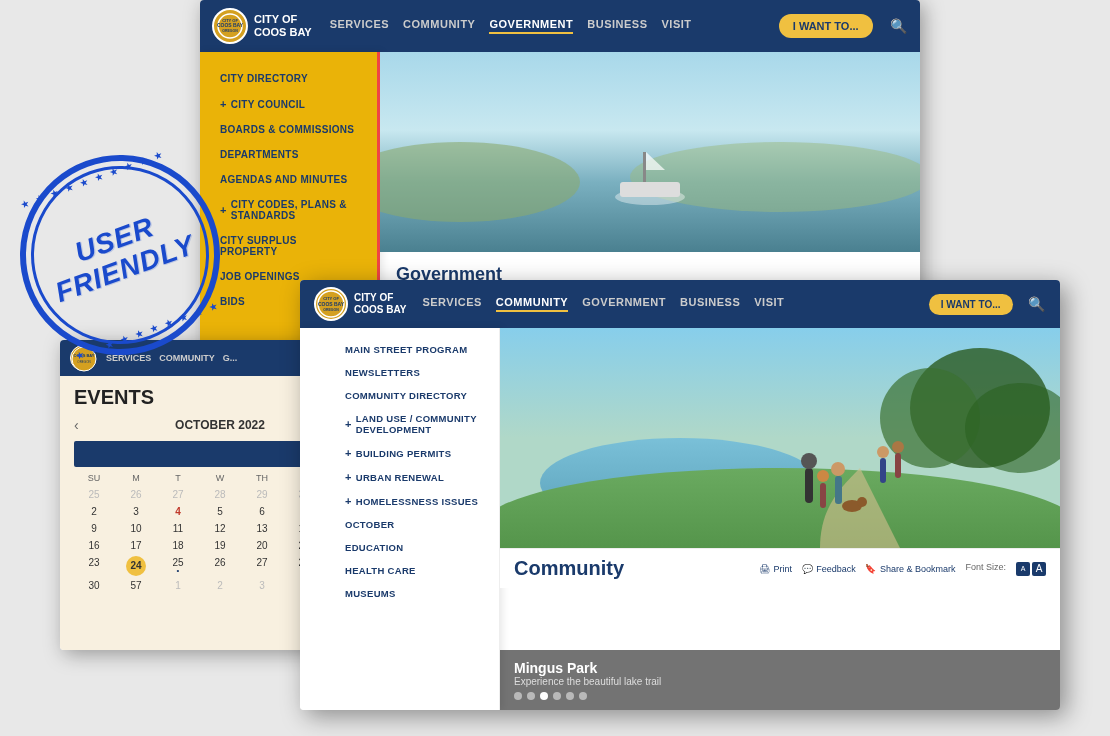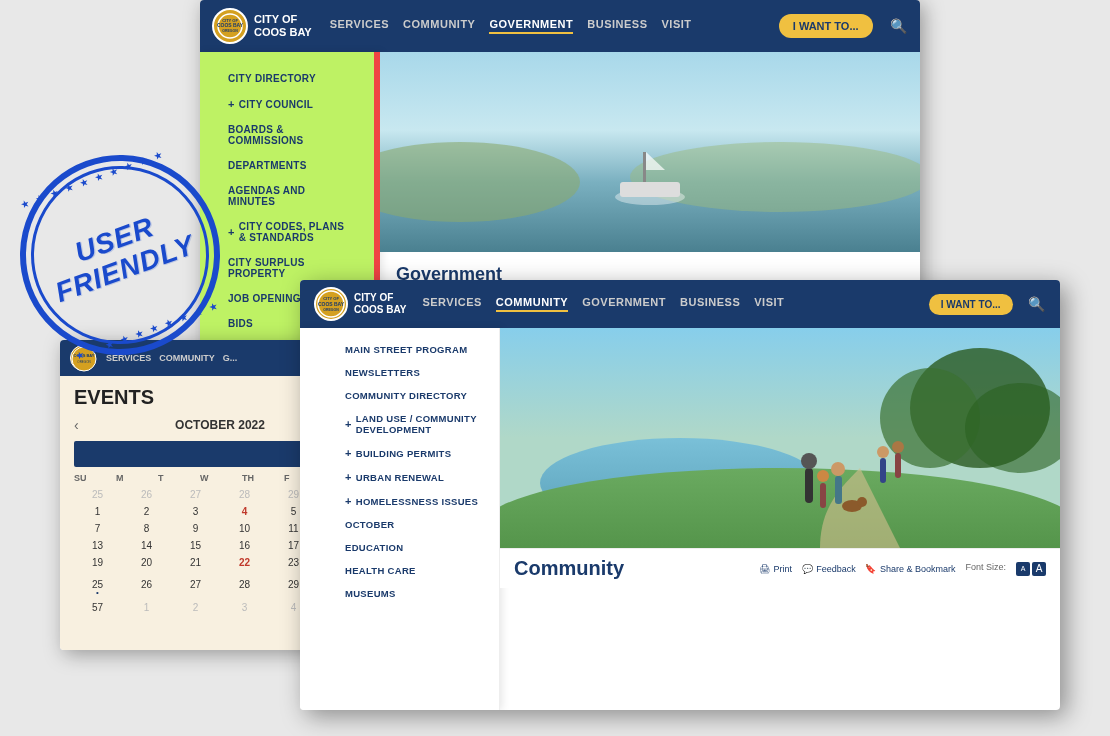--- a/index.html
+++ b/index.html
@@ -90,23 +90,23 @@
       color: #fff;
       font-size: 14px;
       cursor: pointer;
     }
     .screen-back .content-area {
       display: flex;
       height: calc(100% - 52px);
     }
     .screen-back .dropdown-menu {
       width: 180px;
-      background: #bef264;
-      padding: 14px 12px;
-      border-right: 6px solid #ef4444;
+      background: #eab308;
+      padding: 14px 4px;
+      border-right: 3px solid #ef4444;
       box-shadow: 2px 0 8px rgba(0,0,0,0.1);
     }
     .screen-back .dropdown-item {
       padding: 7px 16px;
       font-size: 10px;
       color: #1a3a6b;
       font-weight: bold;
       letter-spacing: 0.3px;
       cursor: pointer;
       display: flex;
@@ -236,27 +236,28 @@
       border-radius: 2px;
       margin-bottom: 6px;
     }
     .screen-calendar .day-headers {
       display: grid;
       grid-template-columns: repeat(7, 1fr);
       gap: 2px;
       margin-bottom: 4px;
     }
     .screen-calendar .day-header {
+      text-align: center;
       font-size: 9px;
       color: #666;
-      font-weight: bold;
+      font-weight: normal;
     }
     .screen-calendar .days-grid {
       display: grid;
-      grid-template-columns: repeat(6, 1fr);
+      grid-template-columns: repeat(7, 1fr);
       gap: 2px;
     }
     .screen-calendar .day-cell {
       text-align: center;
       font-size: 10px;
       color: #333;
       padding: 2px 0;
       cursor: pointer;
       border-radius: 2px;
     }
@@ -799,20 +800,32 @@
           <circle cx="338" cy="141" r="7" fill="#cc9966"></circle>
 
           <ellipse cx="352" cy="178" rx="10" ry="6" fill="#8B5A2B"></ellipse>
           <circle cx="362" cy="174" r="5" fill="#8B5A2B"></circle>
 
           <rect x="380" y="130" width="6" height="25" rx="3" fill="#334488"></rect>
           <circle cx="383" cy="124" r="6" fill="#cc9966"></circle>
           <rect x="395" y="125" width="6" height="25" rx="3" fill="#884444"></rect>
           <circle cx="398" cy="119" r="6" fill="#aa7744"></circle>
         </svg>
+      </div>
+      <div class="hero-caption">
+        <div class="hero-title">Mingus Park</div>
+        <div class="hero-subtitle">Experience the beautiful lake trail</div>
+        <div class="dots">
+          <div class="dot"></div>
+          <div class="dot"></div>
+          <div class="dot active"></div>
+          <div class="dot"></div>
+          <div class="dot"></div>
+          <div class="dot"></div>
+        </div>
       </div>
       <div class="bottom-bar">
         <div class="section-title">Community</div>
         <div class="bottom-actions">
           <div class="bottom-action">
             <span>🖨</span>
             <span>Print</span>
           </div>
           <div class="bottom-action">
             <span>💬</span>

